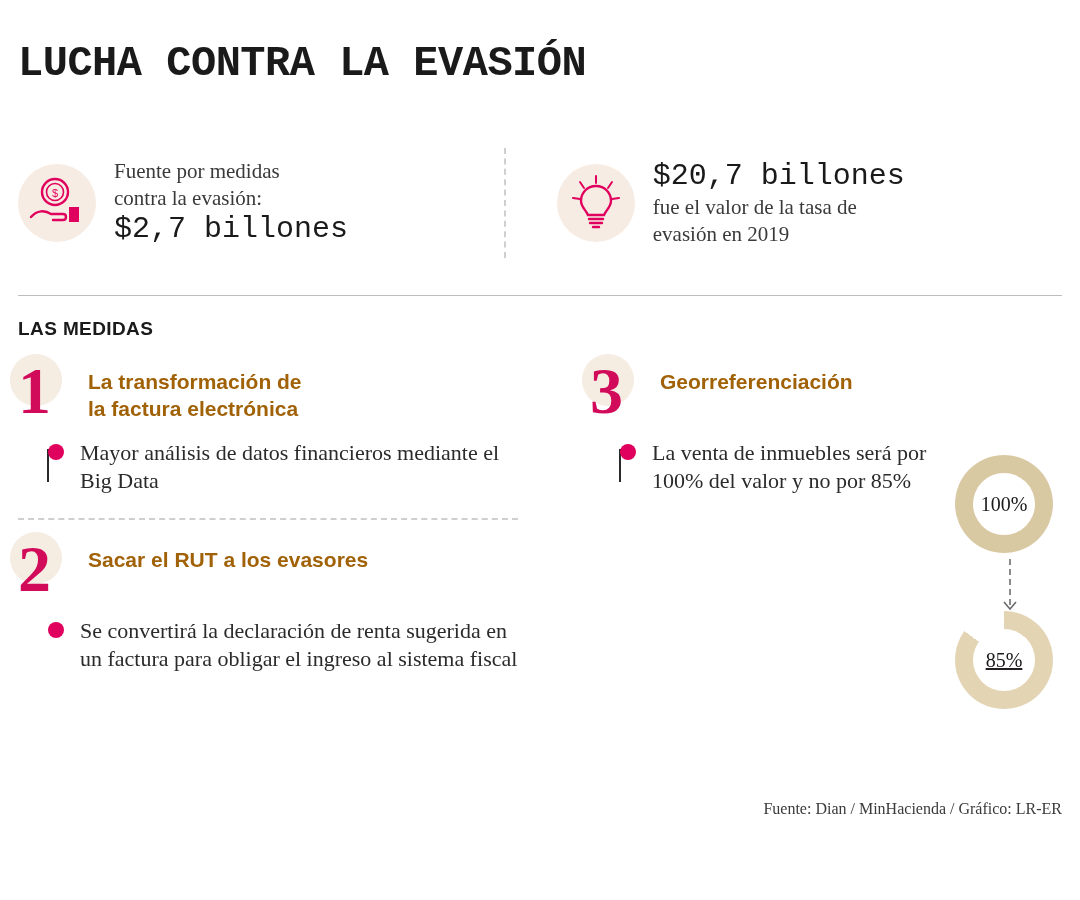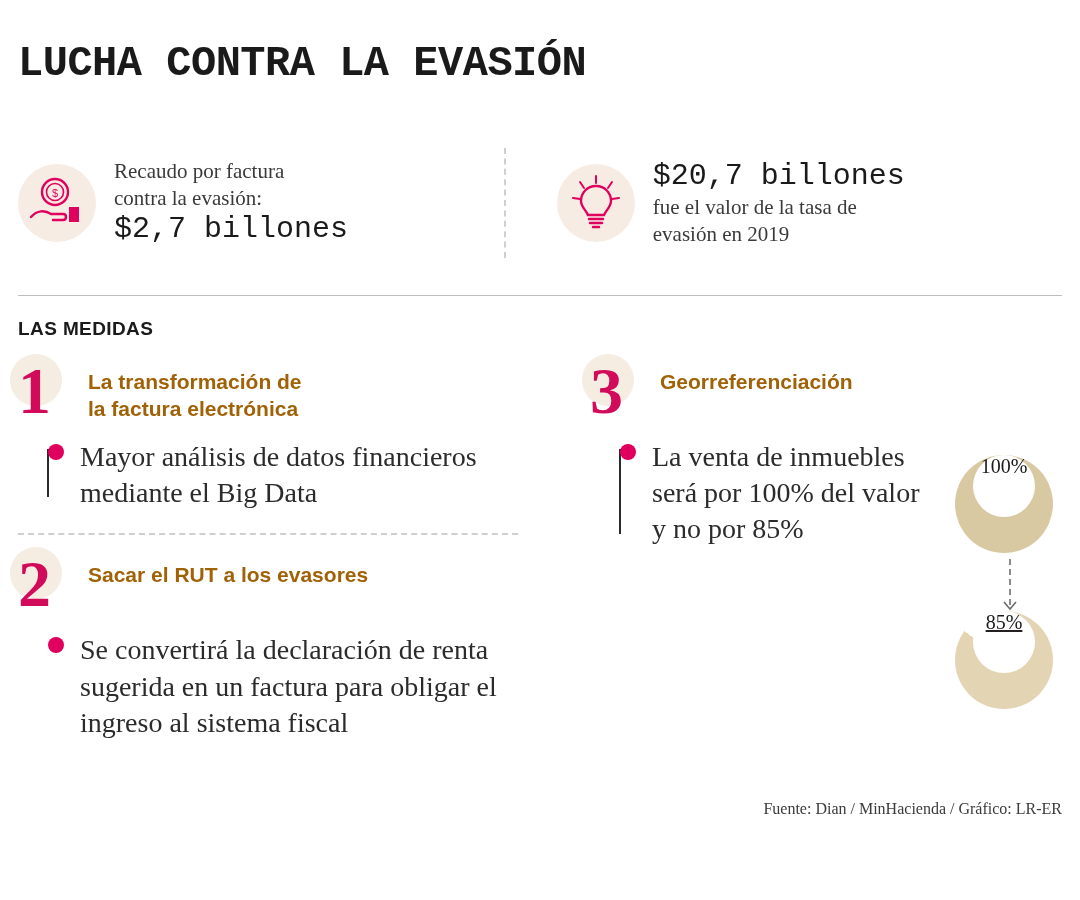--- a/index.html
+++ b/index.html
@@ -184,21 +184,21 @@
   .dot {
     width: 16px;
     height: 16px;
     border-radius: 50%;
     background: #e0005d;
     flex: 0 0 auto;
     margin-top: 5px;
     z-index: 1;
   }
   .bullet-text {
-    font-size: 28px;
+    font-size: 22px;
     line-height: 1.3;
     color: #2b2b2b;
     font-family: "Liberation Serif", serif;
   }
 
   .dashed-sep {
     margin: 22px 0 18px 0;
     border-top: 2px dashed #cfcfcf;
     width: 500px;
   }
@@ -208,20 +208,21 @@
     position: absolute;
     left: 955px;
     top: 455px;
     width: 110px;
   }
   .donut {
     width: 98px;
     height: 98px;
     border-radius: 50%;
     display: flex;
+    align-items: center;
     justify-content: center;
     position: relative;
   }
   .donut-100 {
     background: conic-gradient(#d9c9a3 0deg 360deg);
   }
   .donut-85 {
     background: conic-gradient(#e3d5b4 0deg 306deg, #ffffff 306deg 360deg);
     text-decoration: underline;
   }
@@ -286,21 +287,21 @@
       <div class="icon-circle">
         <svg width="60" height="52" viewBox="0 0 60 52" aria-hidden="true">
           <circle cx="28" cy="15" r="13" fill="none" stroke="#e0005d" stroke-width="2.4"></circle>
           <circle cx="28" cy="15" r="8.5" fill="none" stroke="#e0005d" stroke-width="1.6"></circle>
           <text x="28" y="20" font-size="11" text-anchor="middle" fill="#e0005d" font-family="Liberation Sans, sans-serif">$</text>
           <path d="M4 40 C10 33, 18 33, 24 37 L36 37 C40 37, 40 43, 36 43 L26 43" fill="none" stroke="#e0005d" stroke-width="2.4" stroke-linecap="round"></path>
           <rect x="42" y="30" width="10" height="15" fill="#e0005d"></rect>
         </svg>
       </div>
       <div>
-        <div class="hl-text">Recaudo por factura</div>
+        <div class="hl-text">Fuente por medidas</div>
         <div class="hl-text">contra la evasión:</div>
         <div class="hl-big">$2,7 billones</div>
       </div>
     </div>
 
     <div class="hl-divider"></div>
 
     <div class="hl second">
       <div class="icon-circle">
         <svg width="56" height="58" viewBox="0 0 56 58" aria-hidden="true">

